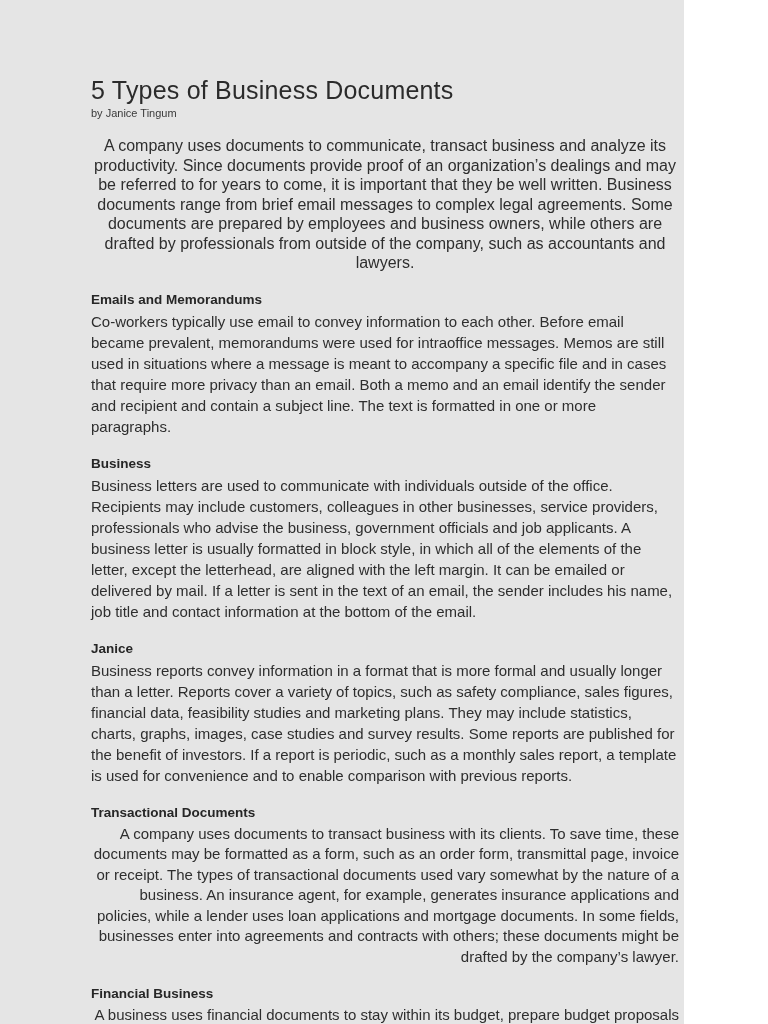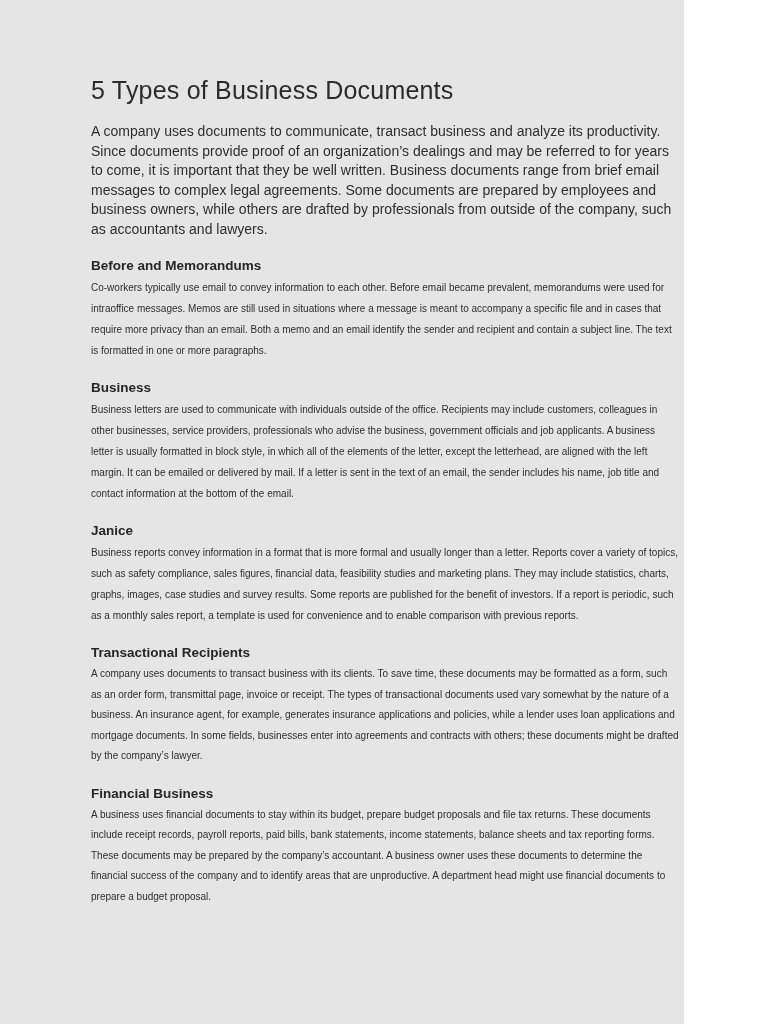--- a/index.html
+++ b/index.html
@@ -30,80 +30,83 @@
     color: #2b2b2b;
     letter-spacing: 0.2px;
   }
   .byline {
     margin: 2px 0 0 0;
     font-size: 11px;
     color: #3a3a3a;
   }
   .intro {
     margin: 17px 0 0 0;
-    font-size: 14px;
+    font-size: 16px;
     line-height: 19.5px;
     color: #2e2e2e;
+    text-align: center;
   }
   .section {
     margin: 0;
   }
   .section h2 {
     margin: 19px 0 0 0;
     font-size: 13.5px;
     font-weight: 700;
     color: #262626;
   }
   .section p {
     margin: 4px 0 0 0;
-    font-size: 10px;
+    font-size: 15px;
     line-height: 21px;
     color: #2e2e2e;
   }
   .section.tight p {
     line-height: 20.5px;
+    text-align: right;
   }
   .footer-url {
     position: absolute;
     left: 92px;
     top: 956px;
     font-size: 12.5px;
     font-weight: 700;
     letter-spacing: -0.2px;
     color: #101010;
   }
 </style>
 </head>
 <body>
 
 <div class="page">
   <div class="content">
 
     <h1 class="doc-title">5 Types of Business Documents</h1>
 
+    <p class="byline">by Janice Tingum</p>
 
     <p class="intro">A company uses documents to communicate, transact business and analyze its productivity. Since documents provide proof of an organization’s dealings and may be referred to for years to come, it is important that they be well written. Business documents range from brief email messages to complex legal agreements. Some documents are prepared by employees and business owners, while others are drafted by professionals from outside of the company, such as accountants and lawyers.</p>
 
     <div class="section">
-      <h2>Before and Memorandums</h2>
+      <h2>Emails and Memorandums</h2>
       <p>Co-workers typically use email to convey information to each other. Before email became prevalent, memorandums were used for intraoffice messages. Memos are still used in situations where a message is meant to accompany a specific file and in cases that require more privacy than an email. Both a memo and an email identify the sender and recipient and contain a subject line. The text is formatted in one or more paragraphs.</p>
     </div>
 
     <div class="section">
       <h2>Business</h2>
       <p>Business letters are used to communicate with individuals outside of the office. Recipients may include customers, colleagues in other businesses, service providers, professionals who advise the business, government officials and job applicants. A business letter is usually formatted in block style, in which all of the elements of the letter, except the letterhead, are aligned with the left margin. It can be emailed or delivered by mail. If a letter is sent in the text of an email, the sender includes his name, job title and contact information at the bottom of the email.</p>
     </div>
 
     <div class="section">
       <h2>Janice</h2>
       <p>Business reports convey information in a format that is more formal and usually longer than a letter. Reports cover a variety of topics, such as safety compliance, sales figures, financial data, feasibility studies and marketing plans. They may include statistics, charts, graphs, images, case studies and survey results. Some reports are published for the benefit of investors. If a report is periodic, such as a monthly sales report, a template is used for convenience and to enable comparison with previous reports.</p>
     </div>
 
     <div class="section tight">
-      <h2>Transactional Recipients</h2>
+      <h2>Transactional Documents</h2>
       <p>A company uses documents to transact business with its clients. To save time, these documents may be formatted as a form, such as an order form, transmittal page, invoice or receipt. The types of transactional documents used vary somewhat by the nature of a business. An insurance agent, for example, generates insurance applications and policies, while a lender uses loan applications and mortgage documents. In some fields, businesses enter into agreements and contracts with others; these documents might be drafted by the company’s lawyer.</p>
     </div>
 
     <div class="section tight">
       <h2>Financial Business</h2>
       <p>A business uses financial documents to stay within its budget, prepare budget proposals and file tax returns. These documents include receipt records, payroll reports, paid bills, bank statements, income statements, balance sheets and tax reporting forms. These documents may be prepared by the company’s accountant. A business owner uses these documents to determine the financial success of the company and to identify areas that are unproductive. A department head might use financial documents to prepare a budget proposal.</p>
     </div>
 
   </div>
 

